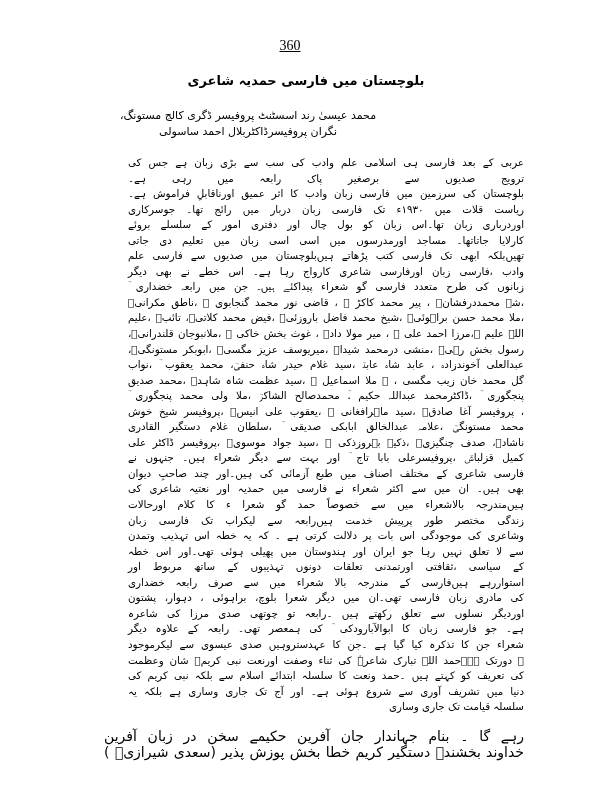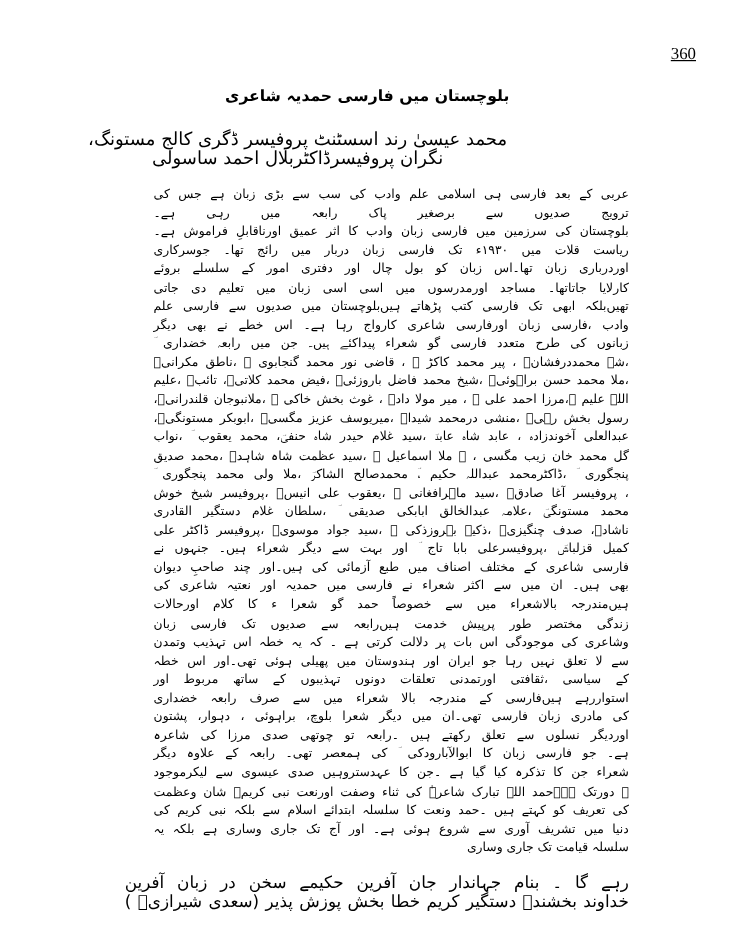--- a/index.html
+++ b/index.html
@@ -1,28 +1,28 @@
 <!DOCTYPE html>
 <html><head>
 <meta charset="utf-8">
 <style>
   html, body { margin: 0; padding: 0; background: #ffffff; }
   body { width: 612px; height: 792px; position: relative; overflow: hidden; color: #000; }
   .page-number {
-    position: absolute; top: 38px; left: 0; width: 580px; text-align: right;
+    position: absolute; top: 38px; left: 0; width: 580px; text-align: center;
     font-family: "Liberation Serif", serif; font-size: 14px; line-height: 16px; text-decoration: underline;
   }
   .title {
     position: absolute; top: 72px; left: 0; width: 612px; text-align: center;
     font-family: "DejaVu Sans", sans-serif; font-weight: bold; font-size: 13px; line-height: 18px;
     direction: rtl;
   }
   .authors {
     position: absolute; top: 108px; left: 0; width: 496px; text-align: center;
-    font-family: "DejaVu Sans", sans-serif; font-size: 15px; line-height: 16px; direction: rtl;
+    font-family: "DejaVu Sans", sans-serif; font-size: 11px; line-height: 16px; direction: rtl;
   }
   .authors div { white-space: nowrap; }
   .body-text {
     position: absolute; top: 155px; left: 104px; width: 420px;
     font-family: "DejaVu Sans", sans-serif; font-size: 10.3px; line-height: 15.55px;
     direction: rtl; text-align: justify;
   }
   .body-text .line { display: block; white-space: nowrap; text-align: justify; text-align-last: justify; margin-left: 24px; }
   .body-text .line.last { text-align-last: right; }
   .poem {
@@ -61,21 +61,21 @@
     <span class="line">عبدالعلی آخوندزادہ ، عابد شاہ عابدؔ ،سید غلام حیدر شاہ حنفیؔ، محمد یعقوب ؔ ،نواب</span>
     <span class="line">گل محمد خان زیب مگسی ، ؔ ملا اسماعیل ؔ ،سید عظمت شاہ شاہدؔ ،محمد صدیق</span>
     <span class="line">پنجگوری ؔ ،ڈاکٹرمحمد عبداللہ حکیم ،ؔ محمدصالح الشاکرؔ ،ملا ولی محمد پنجگوری ؔ</span>
     <span class="line">، پروفیسر آغا صادقؔ ،سید ماہرافغانی ؔ ،یعقوب علی انیسؔ ،پروفیسر شیخ خوش</span>
     <span class="line">محمد مستونگیؔ ،علامہ عبدالخالق ابابکی صدیقی ؔ ،سلطان غلام دستگیر القادری</span>
     <span class="line">ناشادؔ، صدف چنگیزیؔ ،ذکیہ بہروزذکی ؔ ،سید جواد موسویؔ ،پروفیسر ڈاکٹر علی</span>
     <span class="line">کمیل قزلباشؔ ،پروفیسرعلی بابا تاج ؔ اور بہت سے دیگر شعراء ہیں۔ جنہوں نے</span>
     <span class="line">فارسی شاعری کے مختلف اصناف میں طبع آزمائی کی ہیں۔اور چند صاحبِ دیوان</span>
     <span class="line">بھی ہیں۔ ان میں سے اکثر شعراء نے فارسی میں حمدیہ اور نعتیہ شاعری کی</span>
     <span class="line">ہیں‌مندرجہ بالاشعراء میں سے خصوصاً حمد گو شعرا ء کا کلام اورحالات</span>
-    <span class="line">زندگی مختصر طور پرپیش خدمت ہیں‌رابعہ سے صدیوں تک فارسی زبان</span>
+    <span class="line">زندگی مختصر طور پرپیش خدمت ہیں‌رابعہ سے لیکراب تک فارسی زبان</span>
     <span class="line">وشاعری کی موجودگی اس بات پر دلالت کرتی ہے ۔ کہ یہ خطہ اس تہذیب وتمدن</span>
     <span class="line">سے لا تعلق نہیں رہا جو ایران اور ہندوستان میں پھیلی ہوئی تھی۔اور اس خطہ</span>
     <span class="line">کے سیاسی ،ثقافتی اورتمدنی تعلقات دونوں تہذیبوں کے ساتھ مربوط اور</span>
     <span class="line">استواررہے ہیں‌فارسی کے مندرجہ بالا شعراء میں سے صرف رابعہ خضداری</span>
     <span class="line">کی مادری زبان فارسی تھی۔ان میں دیگر شعرا بلوچ، براہوئی ، دہوار، پشتون</span>
     <span class="line">اوردیگر نسلوں سے تعلق رکھتے ہیں ۔رابعہ تو چوتھی صدی مرزا کی شاعرہ</span>
     <span class="line">ہے۔ جو فارسی زبان کا ابوالآبارودکی ؔ کی ہمعصر تھی۔ رابعہ کے علاوہ دیگر</span>
     <span class="line">شعراء جن کا تذکرہ کیا گیا ہے ۔جن کا عہدستروہیں صدی عیسوی سے لیکرموجود</span>
     <span class="line">ہ دورتک ہے۔حمد اللہ تبارک شاعرہٰ کی ثناء وصفت اورنعت نبی کریمؐ شان وعظمت</span>
     <span class="line">کی تعریف کو کہتے ہیں ۔حمد ونعت کا سلسلہ ابتدائے اسلام سے بلکہ نبی کریم کی</span>

